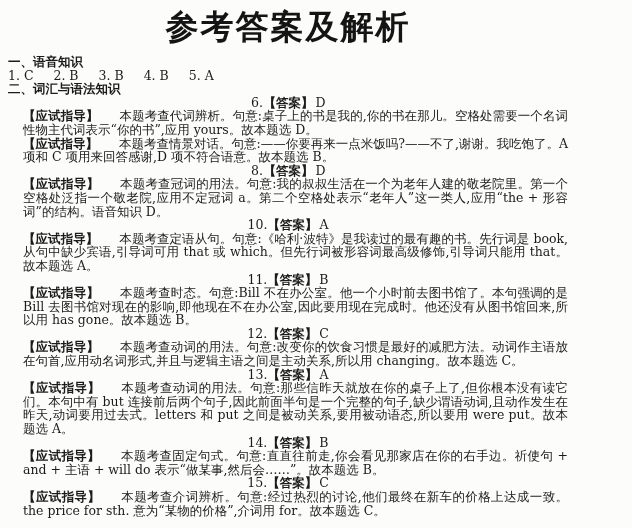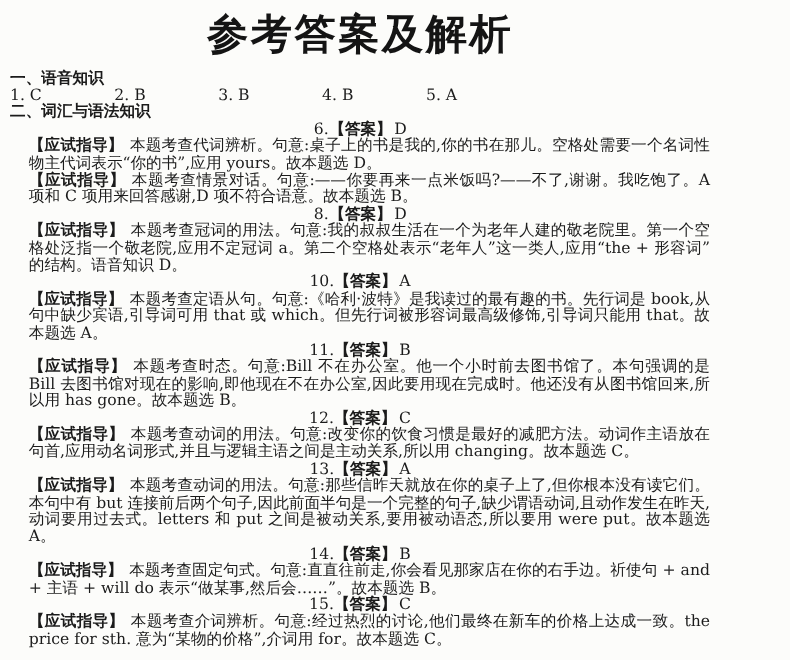--- a/index.html
+++ b/index.html
@@ -31,21 +31,21 @@
     letter-spacing: 2px;
     margin: 2px 0 7px 0;
     color: #141414;
   }
   .sec-heading {
     font-weight: bold;
     white-space: nowrap;
   }
   .answers-row {
     display: flex;
-    gap: 58px;
+    gap: 20px;
     white-space: nowrap;
   }
   .question {
     padding-left: 15px; 
   }
   .answer-line {
     margin-left: -15px;
     white-space: nowrap;
     text-align: center;
   }
@@ -53,21 +53,21 @@
     display: inline-block;
     min-width: 13px;
   }
   .blabel {
     font-weight: bold;
   }
   .explain {
     text-align: justify;
   }
   .explain .blabel {
-    margin-right: 5px;
+    margin-right: 21px;
   }
   .answer-letter {
     margin-left: 2px;
   }
 </style>
 </head>
 <body>
 
 <div class="page">
 

